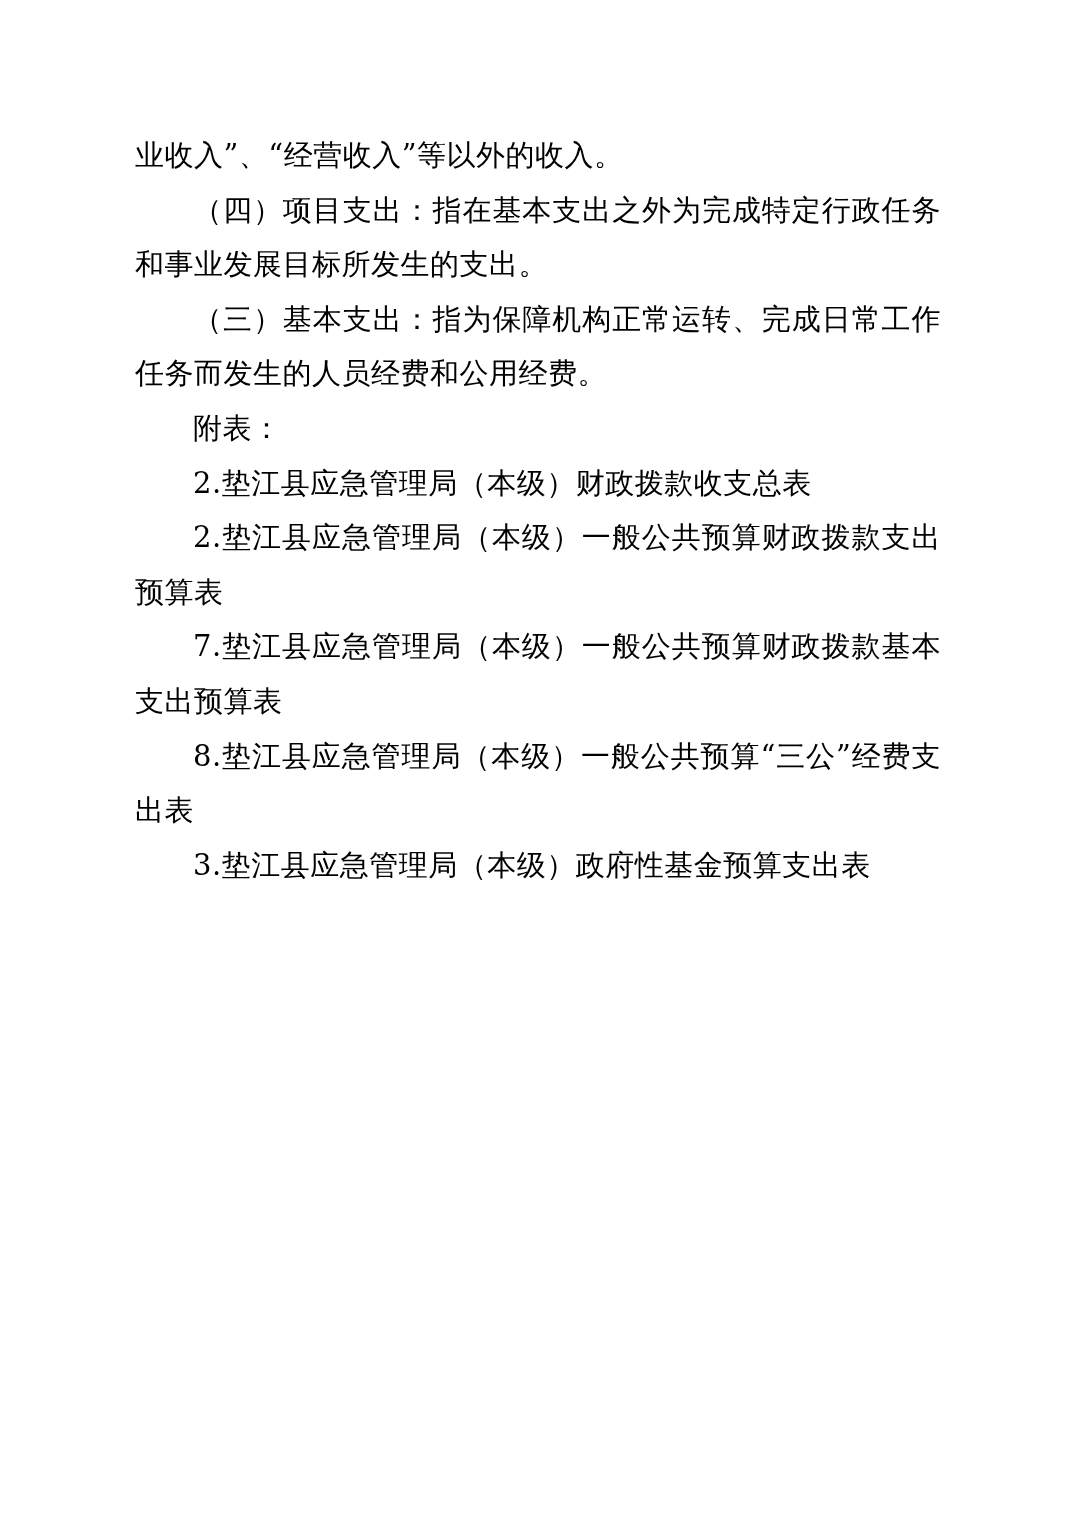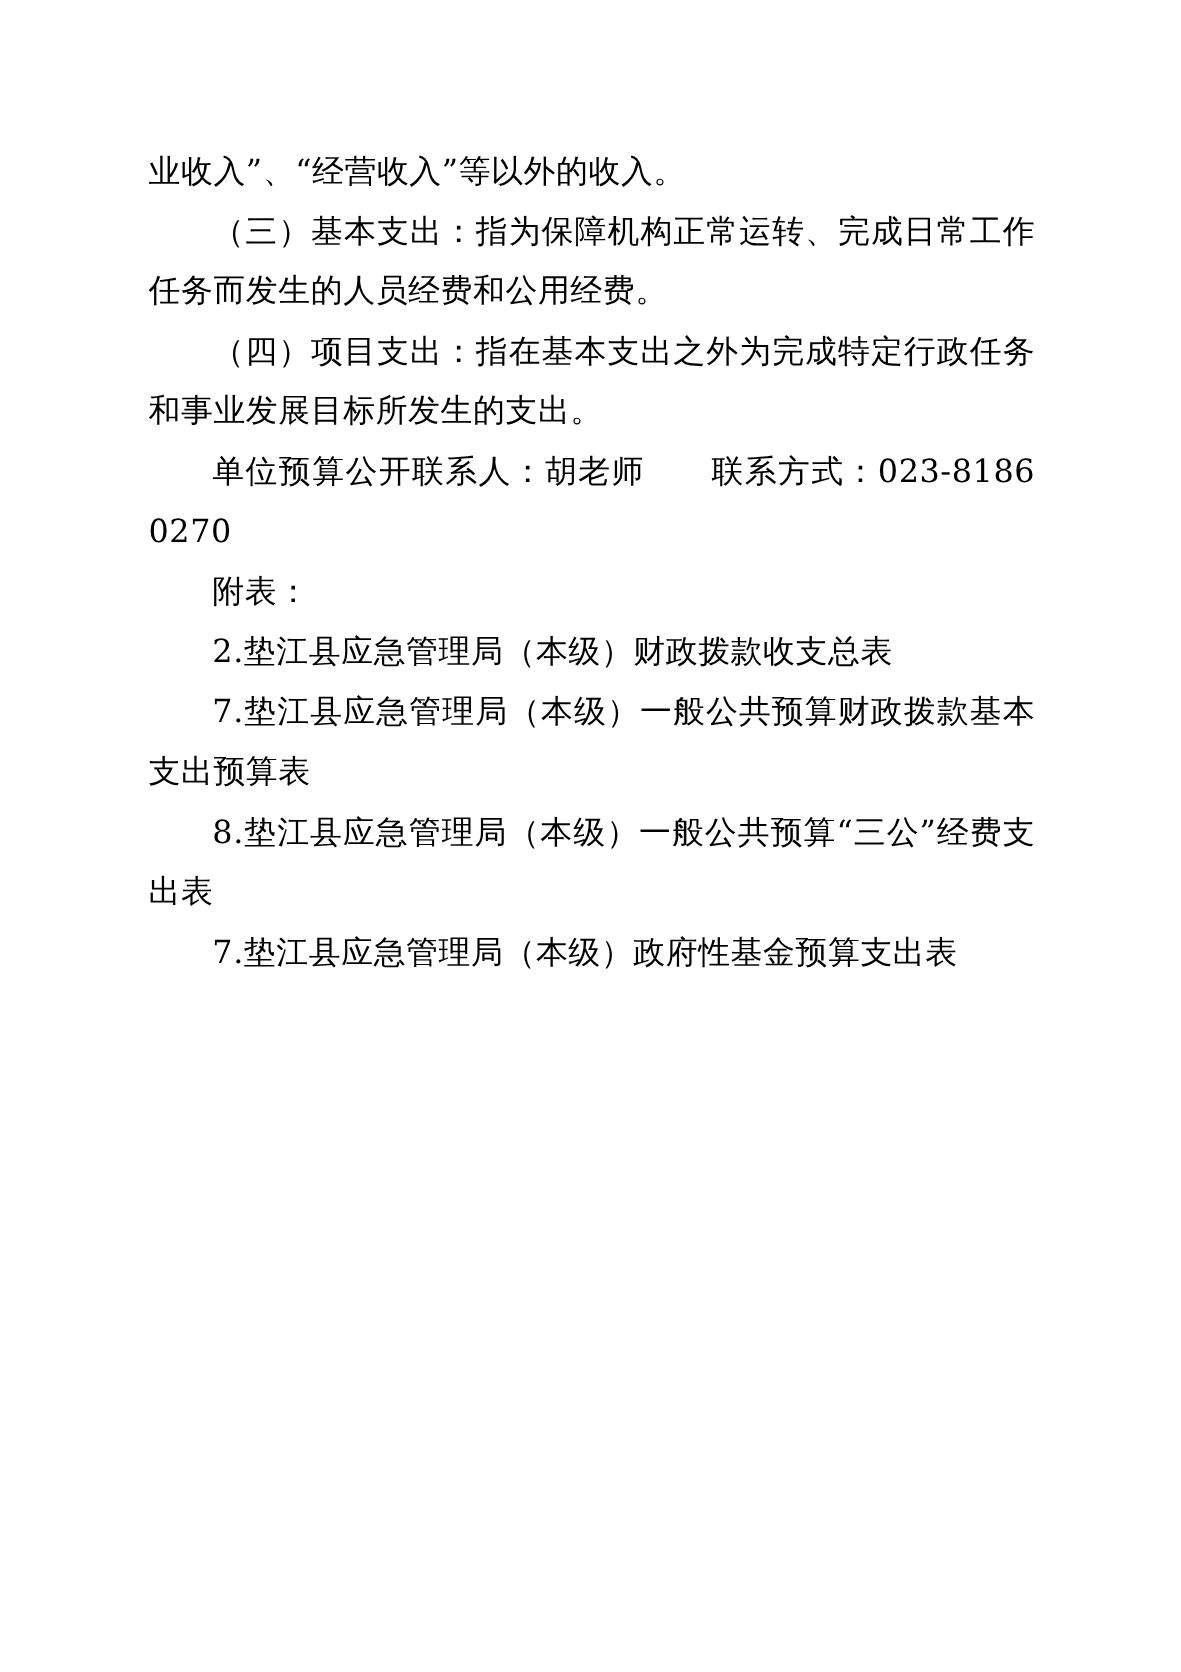--- a/index.html
+++ b/index.html
@@ -32,22 +32,22 @@
   .doc p.indent {
     text-indent: 2em;
   }
 </style>
 </head>
 <body>
 
 <div class="page">
   <section class="doc">
     <p class="para">业收入”、“经营收入”等以外的收入。</p>
+    <p class="para indent">（四）项目支出：指在基本支出之外为完成特定行政任务和事业发展目标所发生的支出。</p>
     <p class="para indent">（三）基本支出：指为保障机构正常运转、完成日常工作任务而发生的人员经费和公用经费。</p>
-    <p class="para indent">（四）项目支出：指在基本支出之外为完成特定行政任务和事业发展目标所发生的支出。</p>
-    <p class="para indent">单位预算公开联系人：胡老师　　联系方式：023-81860270</p>
     <p class="para indent">附表：</p>
     <p class="para indent">2.垫江县应急管理局（本级）财政拨款收支总表</p>
+    <p class="para indent">2.垫江县应急管理局（本级）一般公共预算财政拨款支出预算表</p>
     <p class="para indent">7.垫江县应急管理局（本级）一般公共预算财政拨款基本支出预算表</p>
     <p class="para indent">8.垫江县应急管理局（本级）一般公共预算“三公”经费支出表</p>
-    <p class="para indent">7.垫江县应急管理局（本级）政府性基金预算支出表</p>
+    <p class="para indent">3.垫江县应急管理局（本级）政府性基金预算支出表</p>
   </section>
 </div>
 
 </body></html>

